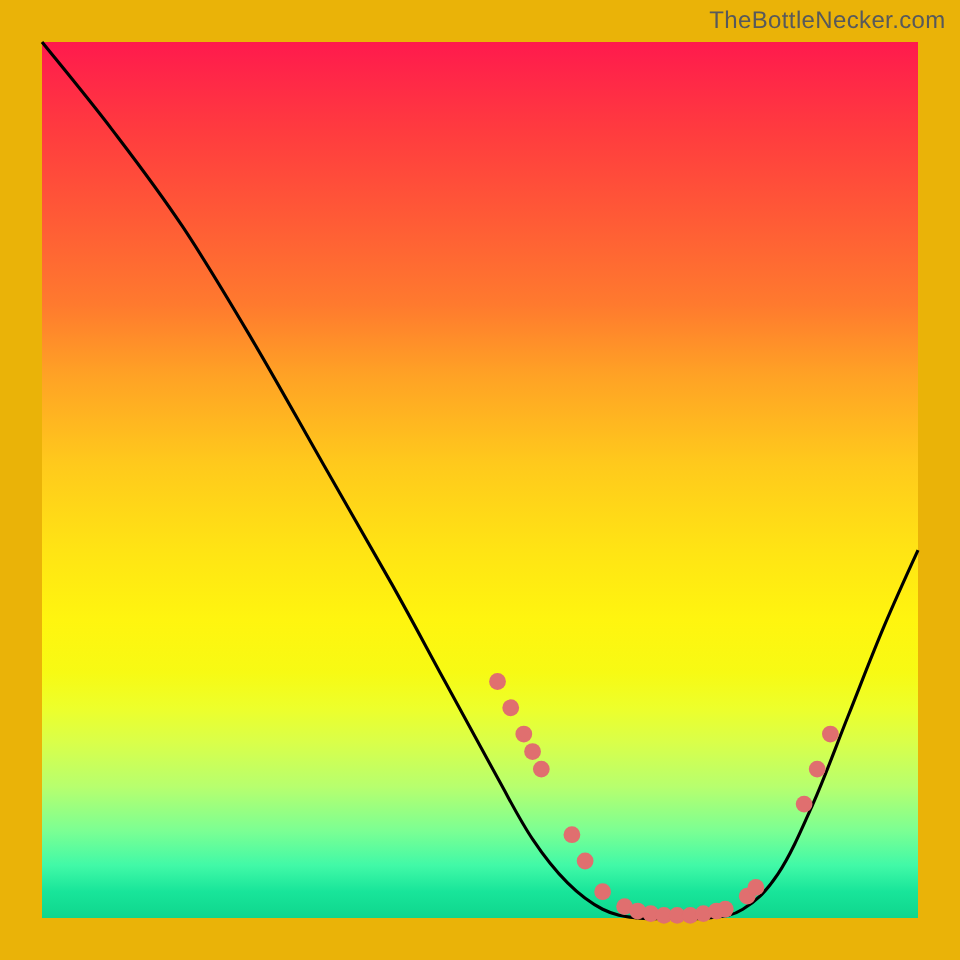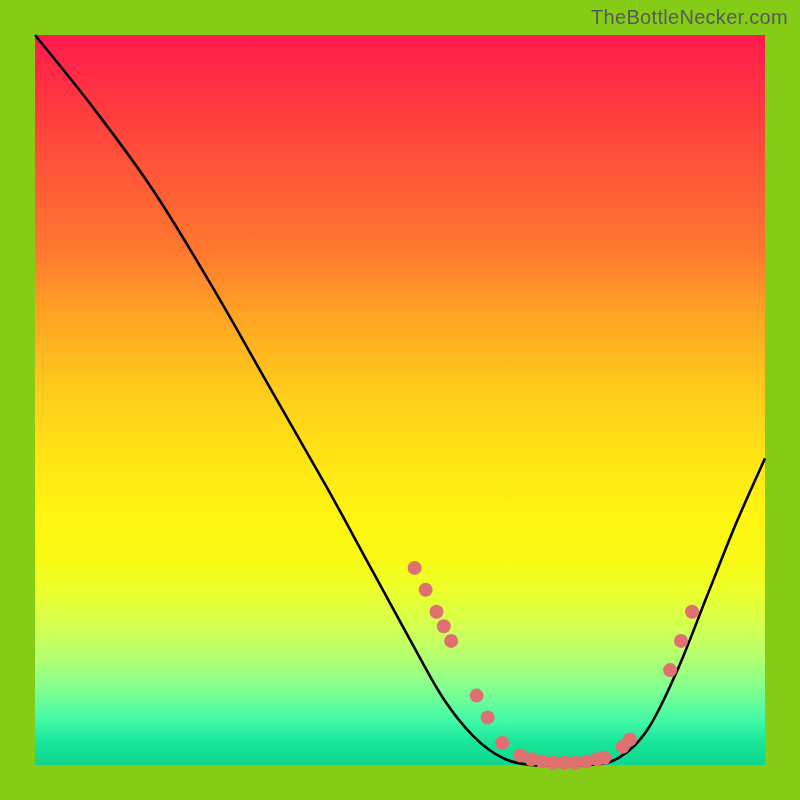--- a/index.html
+++ b/index.html
@@ -8,21 +8,21 @@
     width: 800px;
     height: 800px;
     background: #000000;
     overflow: hidden;
     font-family: Arial, Helvetica, sans-serif;
   }
   .frame {
     position: absolute;
     width: 800px;
     height: 800px;
-    background: #84cc16;
+    background: #eab308;
   }
   .plot-area {
     position: absolute;
     left: 35px;
     top: 35px;
     width: 730px;
     height: 730px;
     
     background: linear-gradient(
       to bottom,

